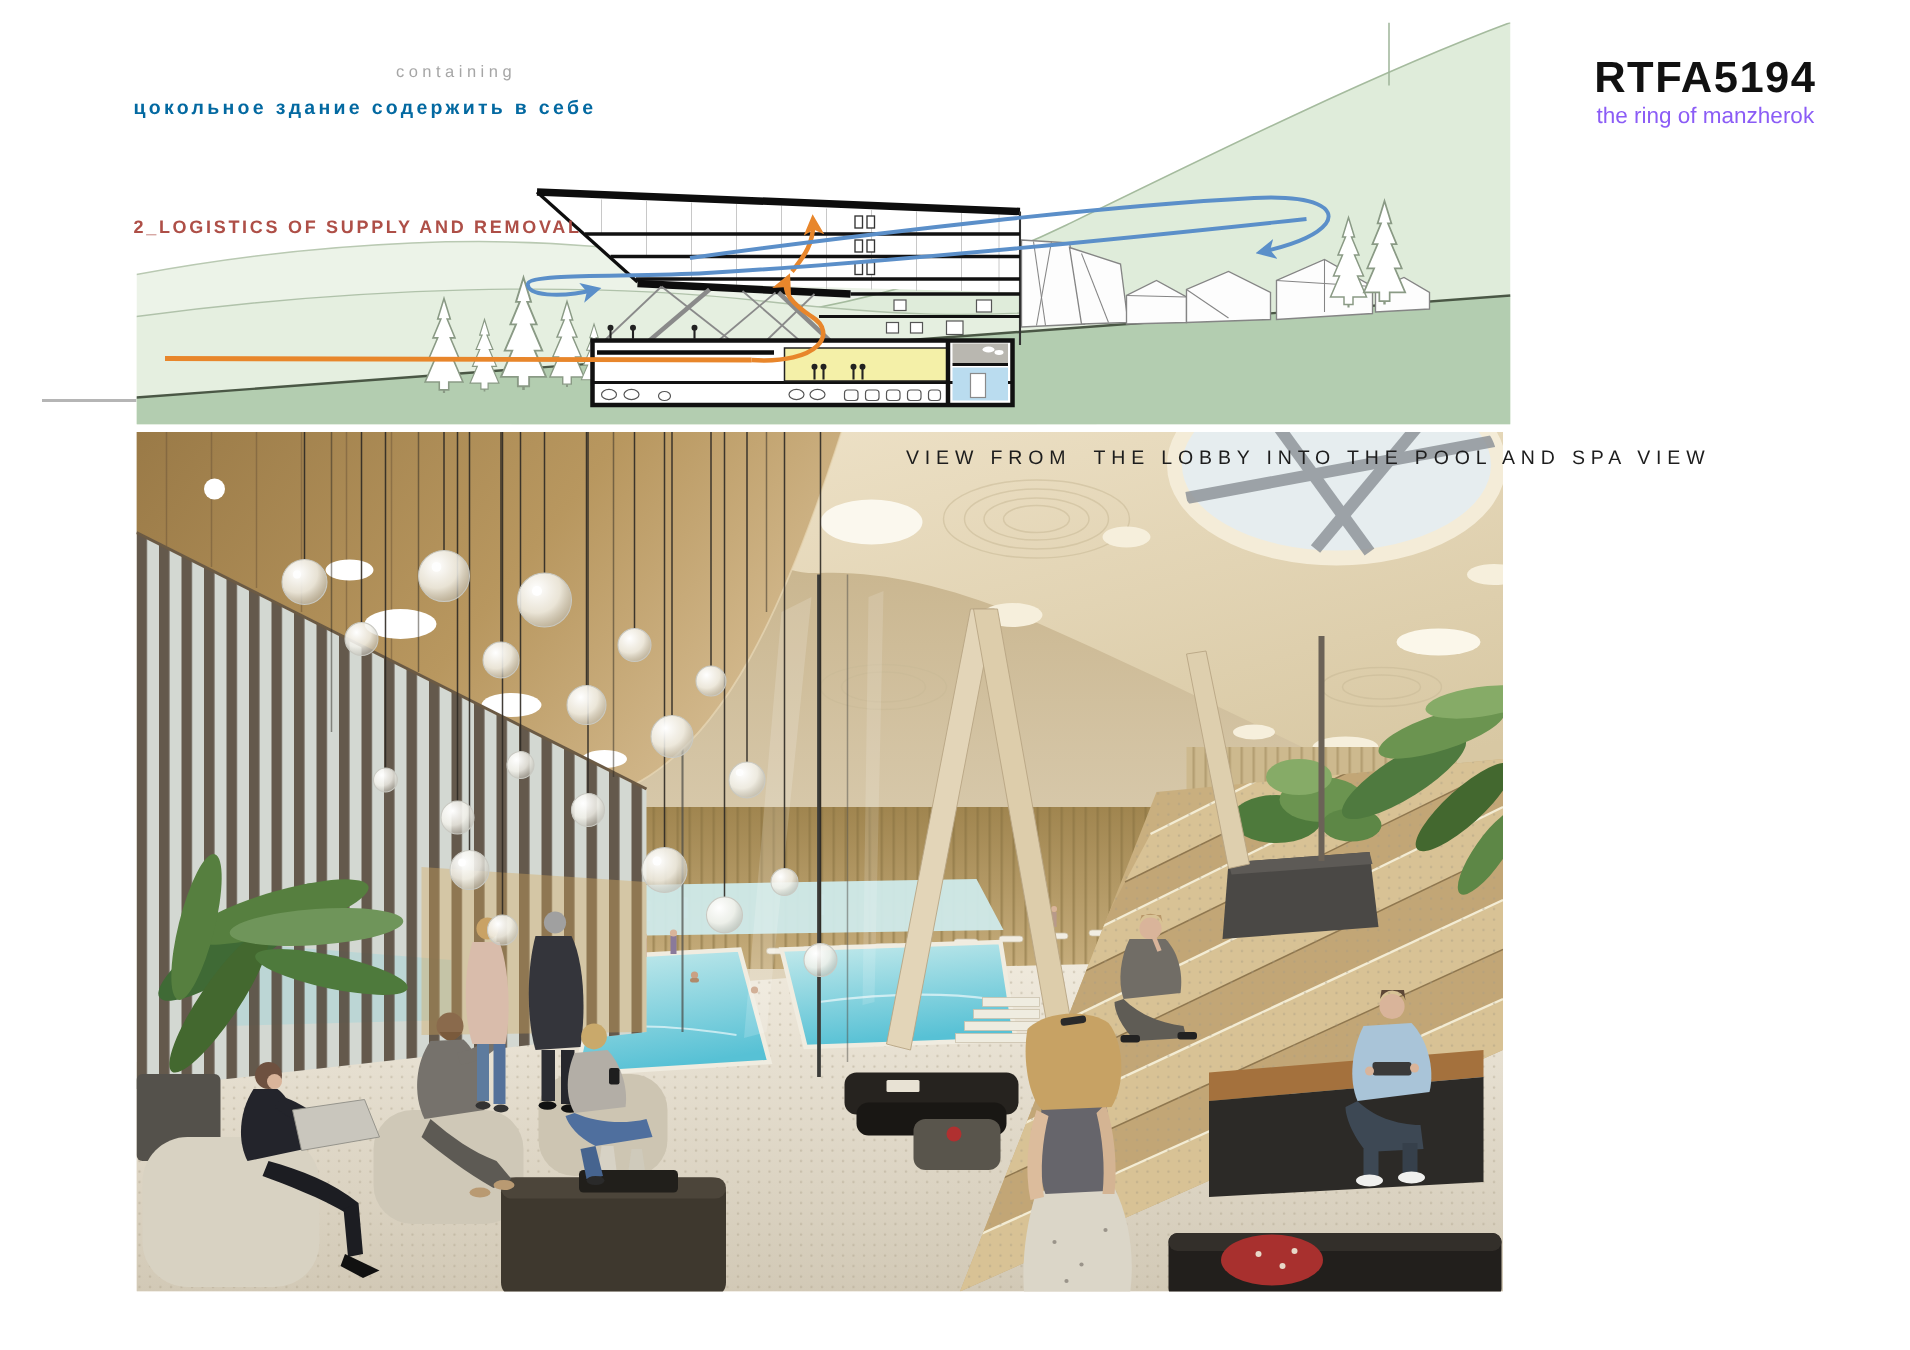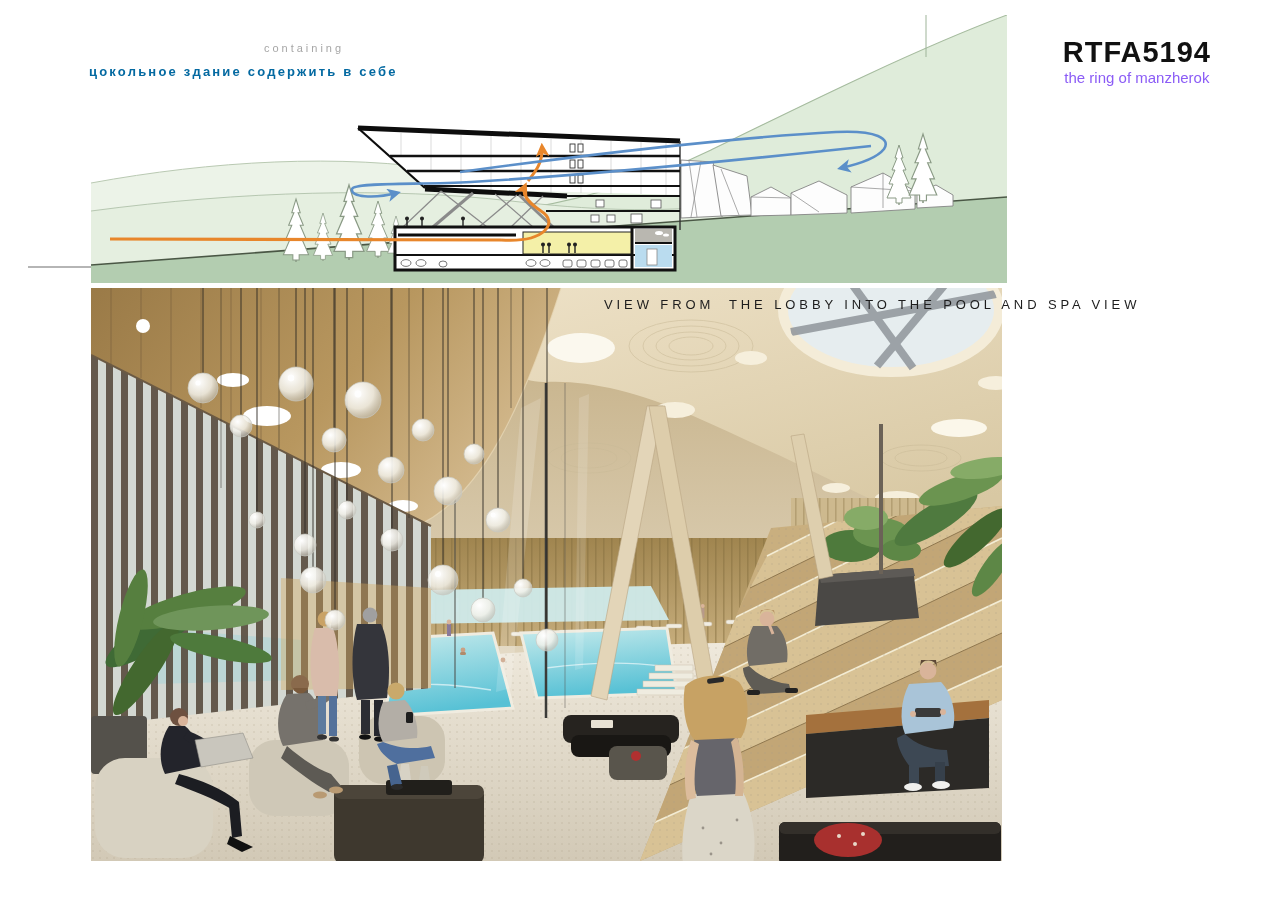--- a/index.html
+++ b/index.html
@@ -191,20 +191,21 @@
         <path d="M369,157 C500,139 650,122 745,117 C786,115 800,124 793,134 C786,143 768,149 750,153" stroke-width="2.6" marker-end="url(#mBl)" stroke="#5b8fc9"></path>
         <path d="M780,131 C640,146 500,160 380,167 C330,170 263,167 261,174 C259,182 282,184 306,178" stroke-width="2.6" marker-end="url(#mBl)" stroke="#5b8fc9"></path>
       </g>
     </svg>
   </div>
 
   <div class="panel text-block">
     <div class="sec-sub">containing</div>
     <div class="sec-ru">цокольное здание содержить в себе</div>
     <div class="sec-items">
+      <div>2_LOGISTICS OF SUPPLY AND REMOVAL</div>
     </div>
   </div>
 
   <div class="logo">
     <div class="logo-code">RTFA5194</div>
     <div class="logo-tag">the ring of manzherok</div>
   </div>
 
   <div class="panel photo-panel">
     <svg viewBox="0 0 911 573" width="911" height="573">

